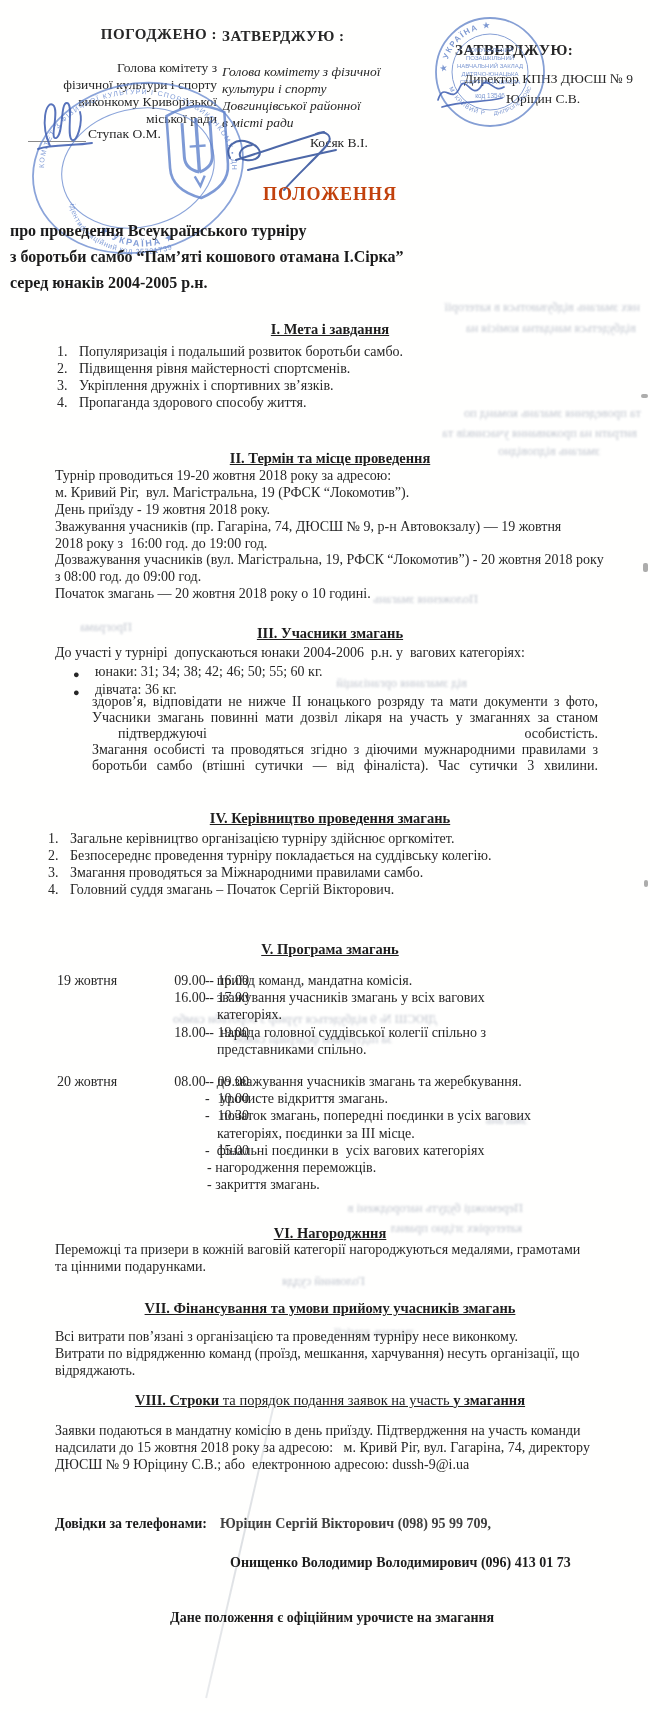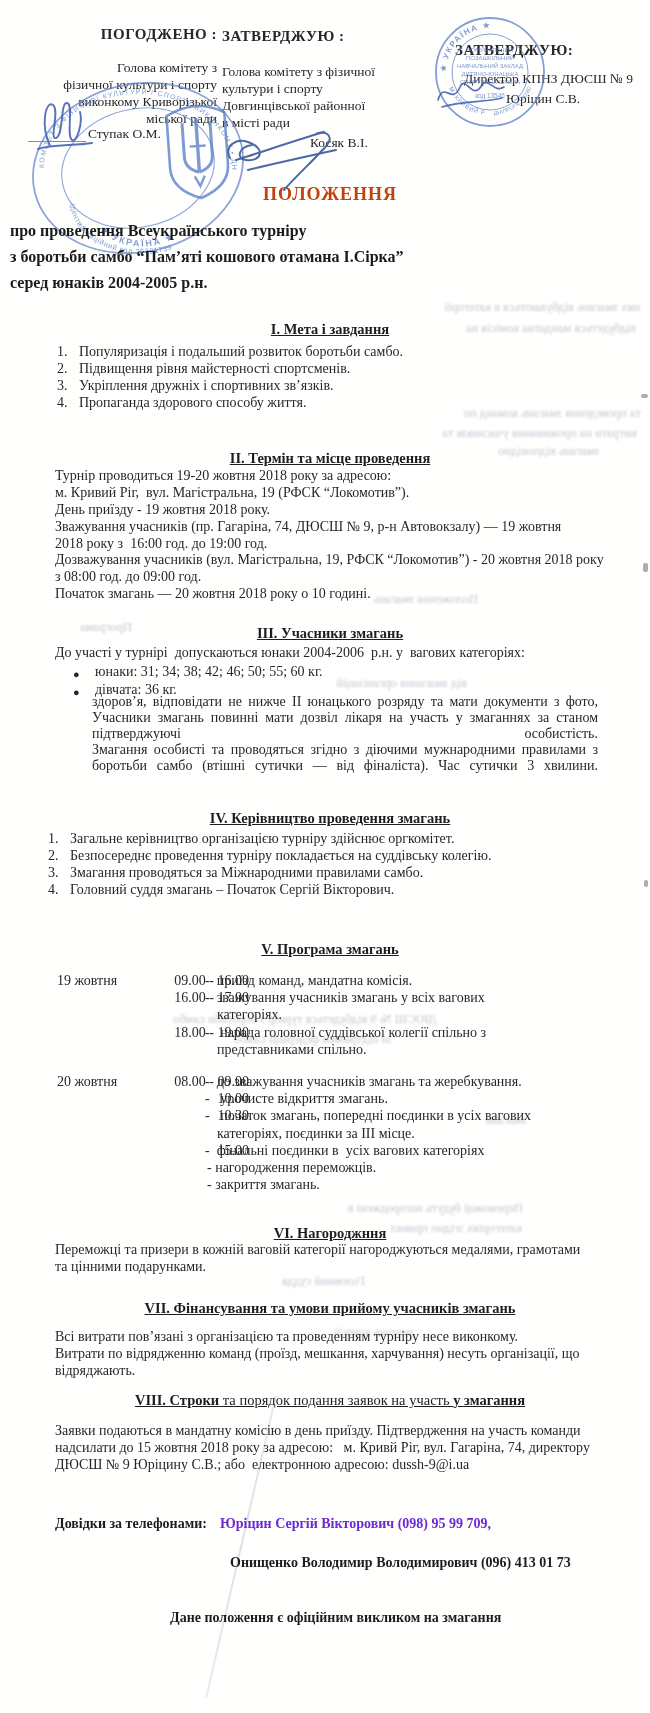--- a/index.html
+++ b/index.html
@@ -68,21 +68,21 @@
         <div class="ln" style="height:17px;">фізичної культури і спорту</div>
         <div class="ln" style="height:17px;">виконкому Криворізької</div>
         <div class="ln" style="height:17px;font-family:Liberation Serif, serif;">міської ради</div>
       </div>
   </div>
   <div class="hr-line" style="left:28px;top:141px;width:58px;"></div>
   <div class="abs small" style="left:88px;top:125px;">Ступак О.М.</div>
 
   <div class="abs small" style="left:222px;top:28px;width:185px;">
     <div class="b" style="font-size:15px;letter-spacing:.5px;">ЗАТВЕРДЖУЮ :</div>
-    <div style="margin-top:18px;">
+    <div style="margin-top:18px;font-style:italic;">
 
     <div class="ln" style="height:17px;">Голова комітету з фізичної</div>
         <div class="ln" style="height:17px;">культури і спорту</div>
         <div class="ln" style="height:17px;">Довгинцівської районної</div>
         <div class="ln" style="height:17px;">в місті ради</div>
       </div>
   </div>
   <div class="abs small" style="left:310px;top:134px;">Косяк В.І.</div>
 
   <div class="abs b" style="left:455px;top:42px;font-size:15px;letter-spacing:.5px;">ЗАТВЕРДЖУЮ:</div>
@@ -216,21 +216,21 @@
       </div>
       <div class="nrow">
         <span class="num">●</span>
         <span>дівчата: 36 кг.</span>
       </div>
     </div>
   <div class="abs body-txt jpara" style="left:92px;top:694px;width:506px;line-height:16px;">
 
   <div class="ln j" style="height:16px;">здоров’я, відповідати не нижче ІІ юнацького розряду та мати документи з фото,</div>
       <div class="ln j" style="height:16px;">Учасники змагань повинні мати дозвіл лікаря на участь у змаганнях за станом</div>
-      <div class="ln j" style="height:16px;">підтверджуючі особистість.</div>
+      <div class="ln j" style="height:16px;margin-left:26px;">підтверджуючі особистість.</div>
     </div>
   <div class="abs body-txt jpara" style="left:92px;top:742px;width:506px;line-height:16px;">
 
   <div class="ln j" style="height:16px;">Змагання особисті та проводяться згідно з діючими мужнародними правилами з</div>
       <div class="ln j" style="height:16px;">боротьби самбо (втішні сутички — від фіналіста). Час сутички 3 хвилини.</div>
     </div>
 
   <div class="heading" style="top:810px;">IV. Керівництво проведення змагань</div>
   <div class="abs body-txt numlist" style="left:48px;top:831px;width:560px;">
 
@@ -335,18 +335,18 @@
     <span class="b" style="text-decoration:underline;">VIII. Строки</span><span style="text-decoration:underline;"> та порядок подання заявок на участь </span><span class="b" style="text-decoration:underline;">у змагання</span>
   </div>
   <div class="abs body-txt s8" style="left:55px;top:1422px;width:552px;line-height:17px;">
 
   <div class="ln" style="height:17px;">Заявки подаються в мандатну комісію в день приїзду. Підтвердження на участь команди</div>
       <div class="ln" style="height:17px;">надсилати до 15 жовтня 2018 року за адресою:   м. Кривй Ріг, вул. Гагаріна, 74, директору</div>
       <div class="ln" style="height:17px;">ДЮСШ № 9 Юріцину С.В.; або  електронною адресою: dussh-9@i.ua</div>
     </div>
 
   <div class="abs b body-txt" style="left:55px;top:1516px;color:#1d1d1d;">Довідки за телефонами:</div>
-  <div class="abs b body-txt" style="left:220px;top:1516px;color:#6d28d9;">Юріцин Сергій Вікторович (098) 95 99 709,</div>
+  <div class="abs b body-txt" style="left:220px;top:1516px;color:#404040;">Юріцин Сергій Вікторович (098) 95 99 709,</div>
   <div class="abs b body-txt" style="left:230px;top:1555px;color:#1d1d1d;">Онищенко Володимир Володимирович (096) 413 01 73</div>
 
-  <div class="abs b body-txt" style="left:170px;top:1610px;color:#1d1d1d;">Дане положення є офіційним викликом на змагання</div>
+  <div class="abs b body-txt" style="left:170px;top:1610px;color:#1d1d1d;">Дане положення є офіційним урочисте на змагання</div>
 
 </div>
 
 </body></html>

